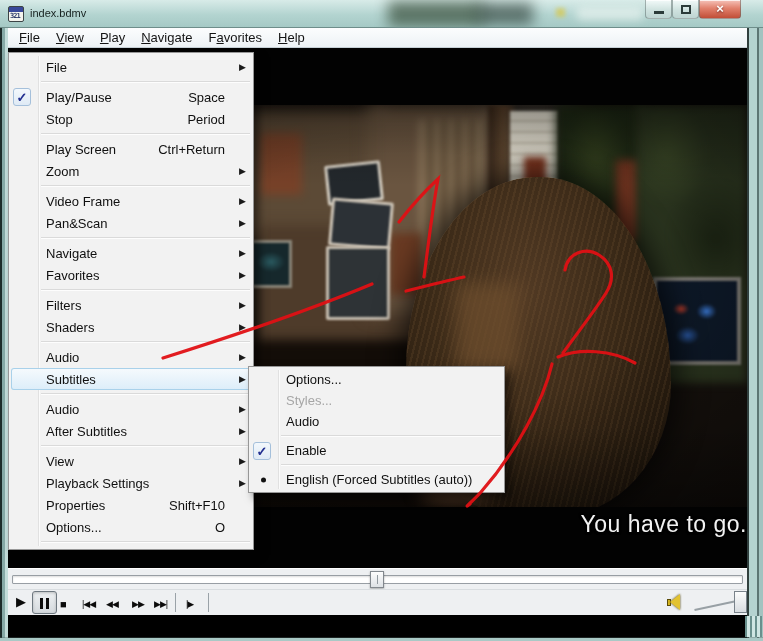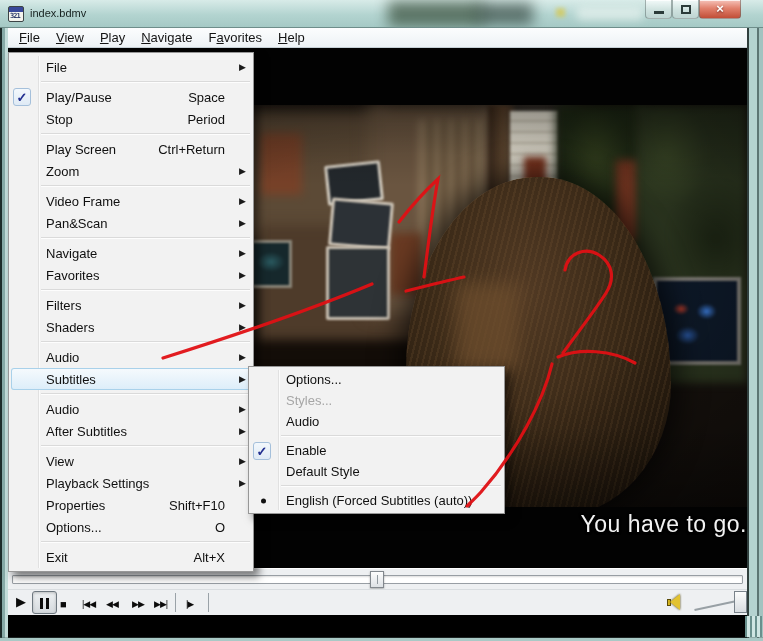--- a/index.html
+++ b/index.html
@@ -357,26 +357,20 @@
         <span class="msc">Shift+F10</span>
         <span class="marr"></span>
       </div>
       <div class="mrow main">
         <span class="mlbl">Options...</span>
         <span class="mspace"></span>
         <span class="msc">O</span>
         <span class="marr"></span>
       </div>
       <div class="msep"></div>
-      <div class="mrow main">
-        <span class="mlbl">Exit</span>
-        <span class="mspace"></span>
-        <span class="msc">Alt+X</span>
-        <span class="marr"></span>
-      </div>
     </div>
   <div class="menu" id="sub-menu">
       <div class="mrow sub">
         <span class="mlbl">Options...</span>
         <span class="mspace"></span>
         <span class="marr"></span>
       </div>
       <div class="mrow sub dis">
         <span class="mlbl">Styles...</span>
         <span class="mspace"></span>
@@ -384,25 +378,20 @@
       </div>
       <div class="mrow sub">
         <span class="mlbl">Audio</span>
         <span class="mspace"></span>
         <span class="marr"></span>
       </div>
       <div class="msep"></div>
       <div class="mrow sub">
         <div class="mcheck">✓</div>
         <span class="mlbl">Enable</span>
-        <span class="mspace"></span>
-        <span class="marr"></span>
-      </div>
-      <div class="mrow sub">
-        <span class="mlbl">Default Style</span>
         <span class="mspace"></span>
         <span class="marr"></span>
       </div>
       <div class="msep"></div>
       <div class="mrow sub">
         <div class="mbullet"></div>
         <span class="mlbl">English (Forced Subtitles (auto))</span>
         <span class="mspace"></span>
         <span class="marr"></span>
       </div>

